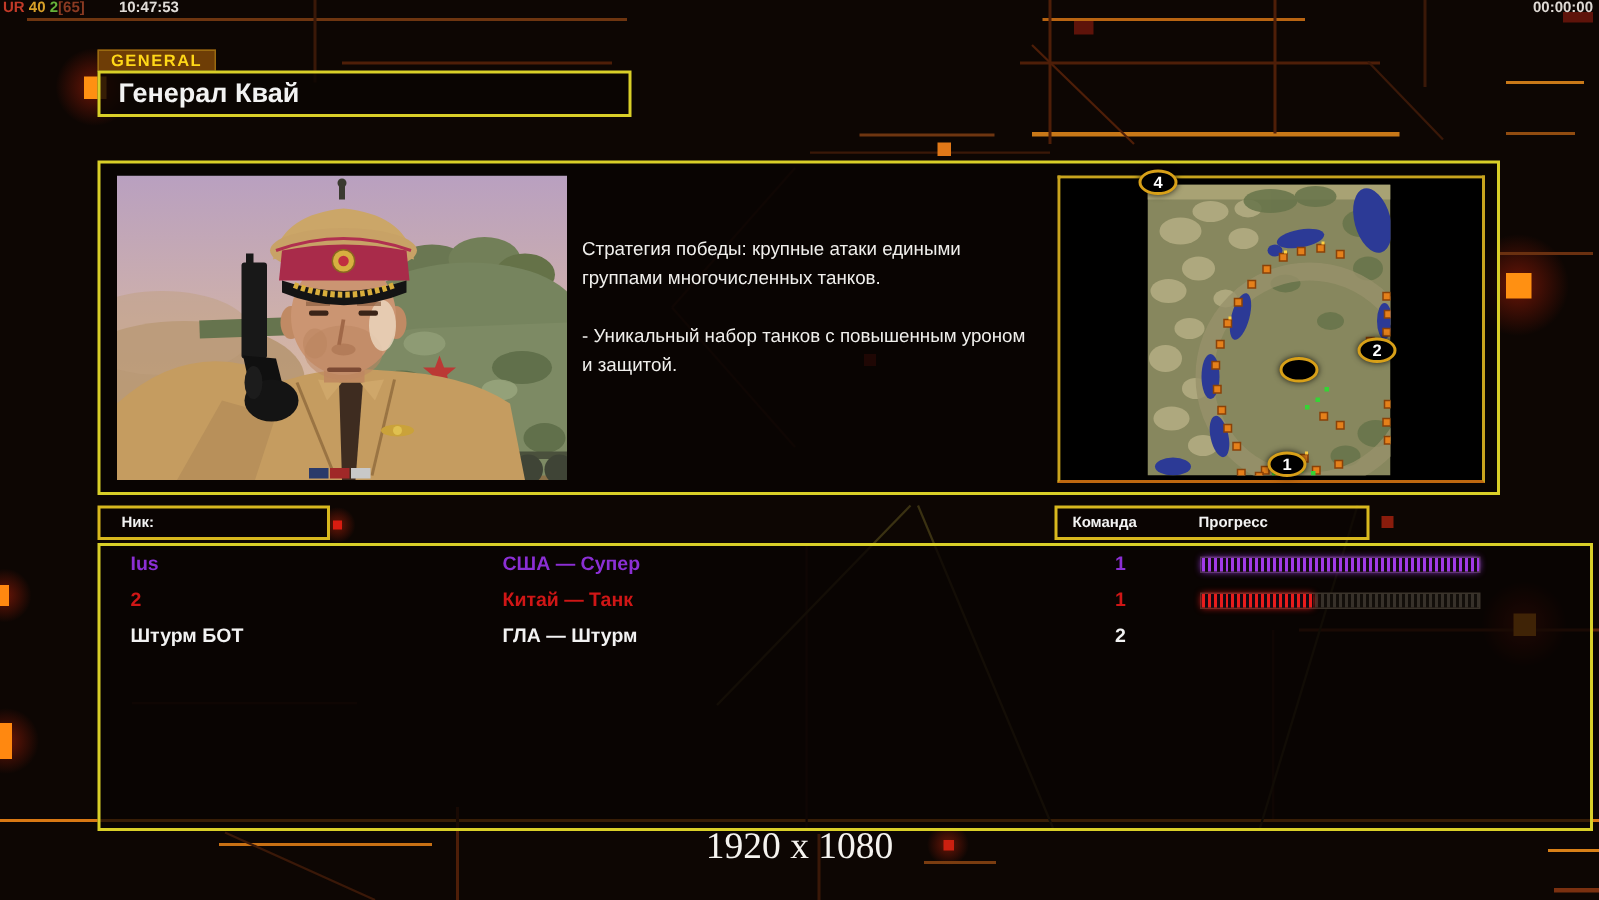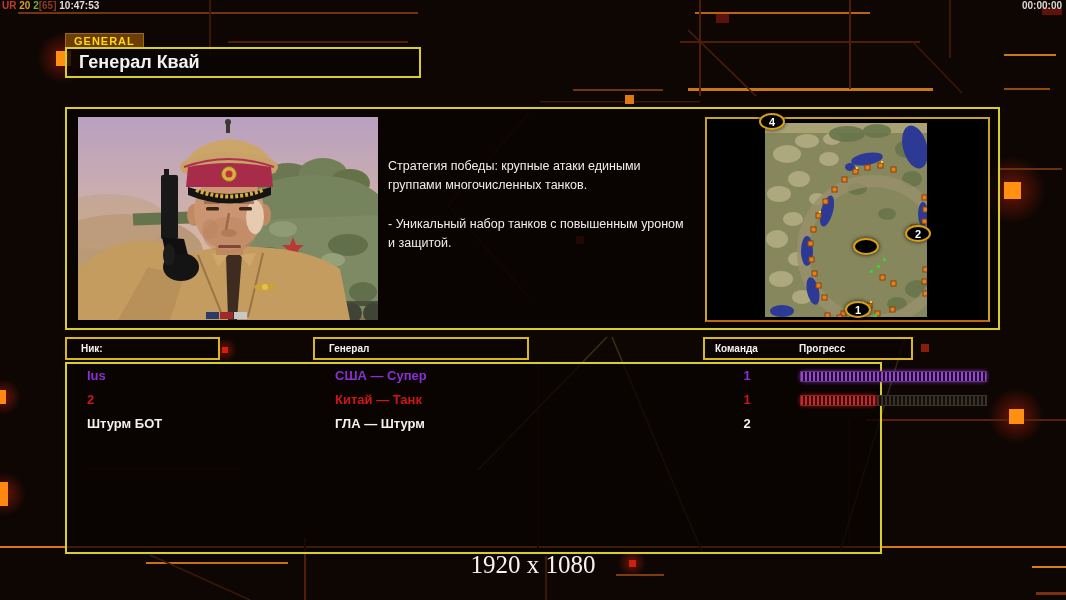--- a/index.html
+++ b/index.html
@@ -12,21 +12,21 @@
   #timer{right:4px;top:0;font-size:10px;font-weight:bold;color:#ded9d4;}
   
   #gen-tab{left:65px;top:33px;height:15px;padding:1px 8px 0 8px;background:#6e3d06;
            border:1px solid #9a6a10;color:#ffd818;font-size:11px;font-weight:bold;letter-spacing:1px;}
   #title-box{left:65px;top:47px;width:356px;height:31px;background:rgba(10,5,2,.82);
              border:2px solid #d9cf28;color:#f2f2f2;font-size:18px;font-weight:bold;
              line-height:27px;padding-left:12px;}
   
   .panel{background:rgba(9,4,2,.78);border:2px solid #d9cf28;}
   #top-panel{left:65px;top:107px;width:935px;height:223px;}
-  #roster-panel{left:65px;top:362px;width:817px;height:192px;}
+  #roster-panel{left:65px;top:362px;width:997px;height:192px;}
   .hdr-box{top:337px;height:23px;background:rgba(10,5,2,.85);border:2px solid #d8b81e;
            color:#f2f2f2;font-size:10px;font-weight:bold;line-height:19px;}
   
   #portrait{left:78px;top:117px;width:300px;height:203px;background:#000;}
   #briefing{left:388px;top:157px;width:336px;color:#f0efec;font-size:12.5px;line-height:1.55;}
   #briefing p{margin:0 0 19px 0;white-space:pre-line;}
   #minimap{left:705px;top:117px;width:285px;height:205px;background:#000;
            border:2px solid #c9a41e;border-bottom-color:#c06810;overflow:visible;}
   .map-marker{position:absolute;width:26px;height:17px;background:#000;border:2px solid #d8a018;
               border-radius:50%;color:#fff;font-size:11px;font-weight:bold;
@@ -113,21 +113,21 @@
     <rect x="0" y="482" width="8" height="24" fill="#ff8810"></rect>
     <rect x="625" y="95" width="9" height="9" fill="#e07818"></rect>
     <rect x="222" y="347" width="6" height="6" fill="#d81c10"></rect>
     <rect x="921" y="344" width="8" height="8" fill="#8a1c0c"></rect>
     <rect x="629" y="560" width="7" height="7" fill="#cc2010"></rect>
     <rect x="576" y="236" width="8" height="8" fill="#6e160a"></rect>
     <rect x="716" y="14" width="13" height="9" fill="#5e130a"></rect>
     <rect x="1042" y="8" width="20" height="7" fill="#5e130a"></rect>
   </svg>
 
-  <div id="session" class="abs"><span style="color: rgb(194, 58, 40);">UR</span><span style="color: rgb(216, 160, 40);"> 20</span><span style="color: rgb(102, 179, 58);"> 2</span><span style="color: rgb(138, 58, 34);">[65]</span><span style="color: rgb(224, 220, 216);"> 10:47:53</span></div>
+  <div id="session" class="abs"><span style="color: rgb(194, 58, 40);">UR</span><span style="color: rgb(216, 160, 40);"> 40</span><span style="color: rgb(102, 179, 58);"> 2</span><span style="color: rgb(138, 58, 34);">[65]</span><span style="color: rgb(224, 220, 216); margin-left: 20px;"> 10:47:53</span></div>
   <div id="timer" class="abs">00:00:00</div>
 
   <div id="gen-tab" class="abs">GENERAL</div>
   <div id="title-box" class="abs">Генерал Квай</div>
 
   <div id="top-panel" class="abs panel"></div>
 
   <svg id="portrait" class="abs" viewBox="0 0 300 203">
     <defs>
       <linearGradient id="sky" x1="0" y1="0" x2="0" y2="1">
@@ -321,21 +321,20 @@
         </g>
       </g>
     </svg>
     <div class="map-marker" style="left:52px;top:-6px;">4</div>
     <div class="map-marker" style="left:198px;top:106px;">2</div>
     <div class="map-marker" style="left:138px;top:182px;">1</div>
     <div class="map-marker" style="left:146px;top:119px;"></div>
   </div>
 
   <div class="abs hdr-box" style="left:65px;width:155px;padding-left:14px;">Ник:</div>
-  <div class="abs hdr-box" style="left:313px;width:216px;padding-left:14px;">Генерал</div>
   <div class="abs hdr-box" style="left:703px;width:210px;">
     <span class="abs" style="left:10px;">Команда</span>
     <span class="abs" style="left:94px;">Прогресс</span>
   </div>
 
   <div id="roster-panel" class="abs panel">
     <div class="row" style="top:2px;">
       <span class="cell-name" style="color: rgb(139, 47, 212);">Ius</span>
       <span class="cell-general" style="color: rgb(139, 47, 212);">США — Супер</span>
       <span class="cell-team" style="color: rgb(139, 47, 212);">1</span>

